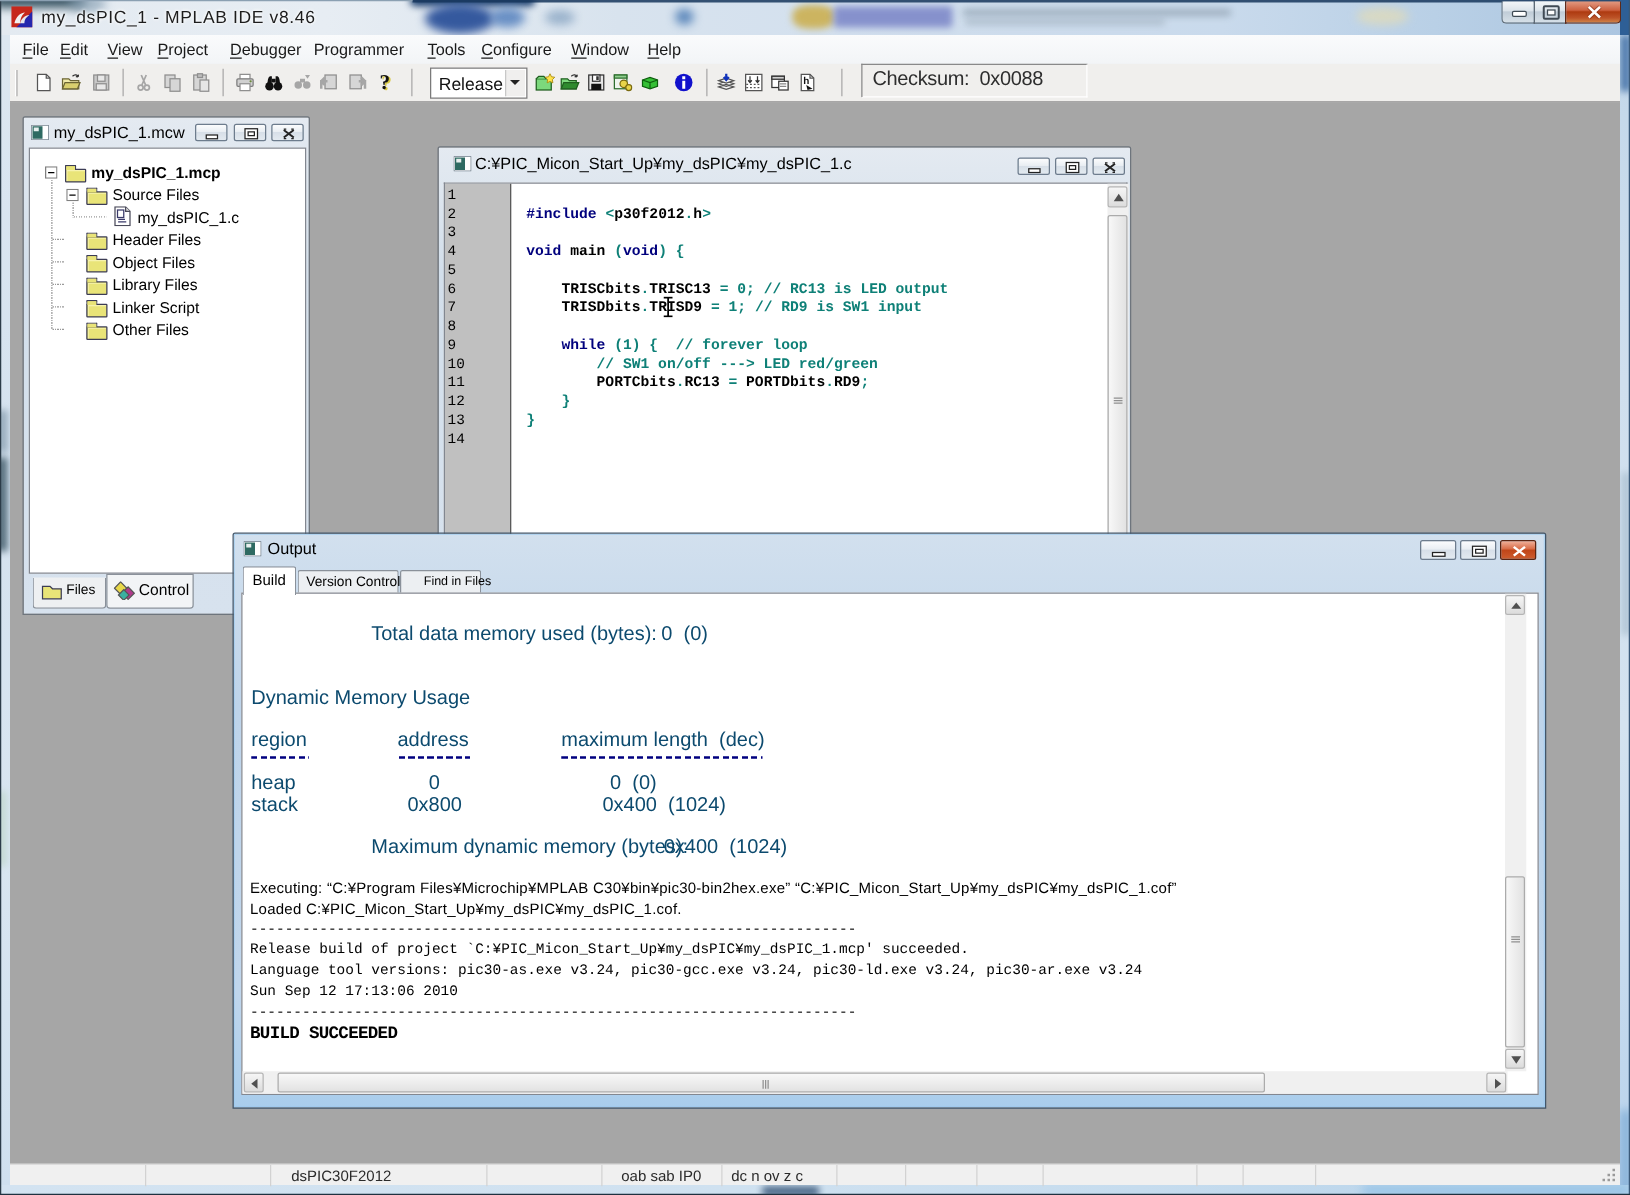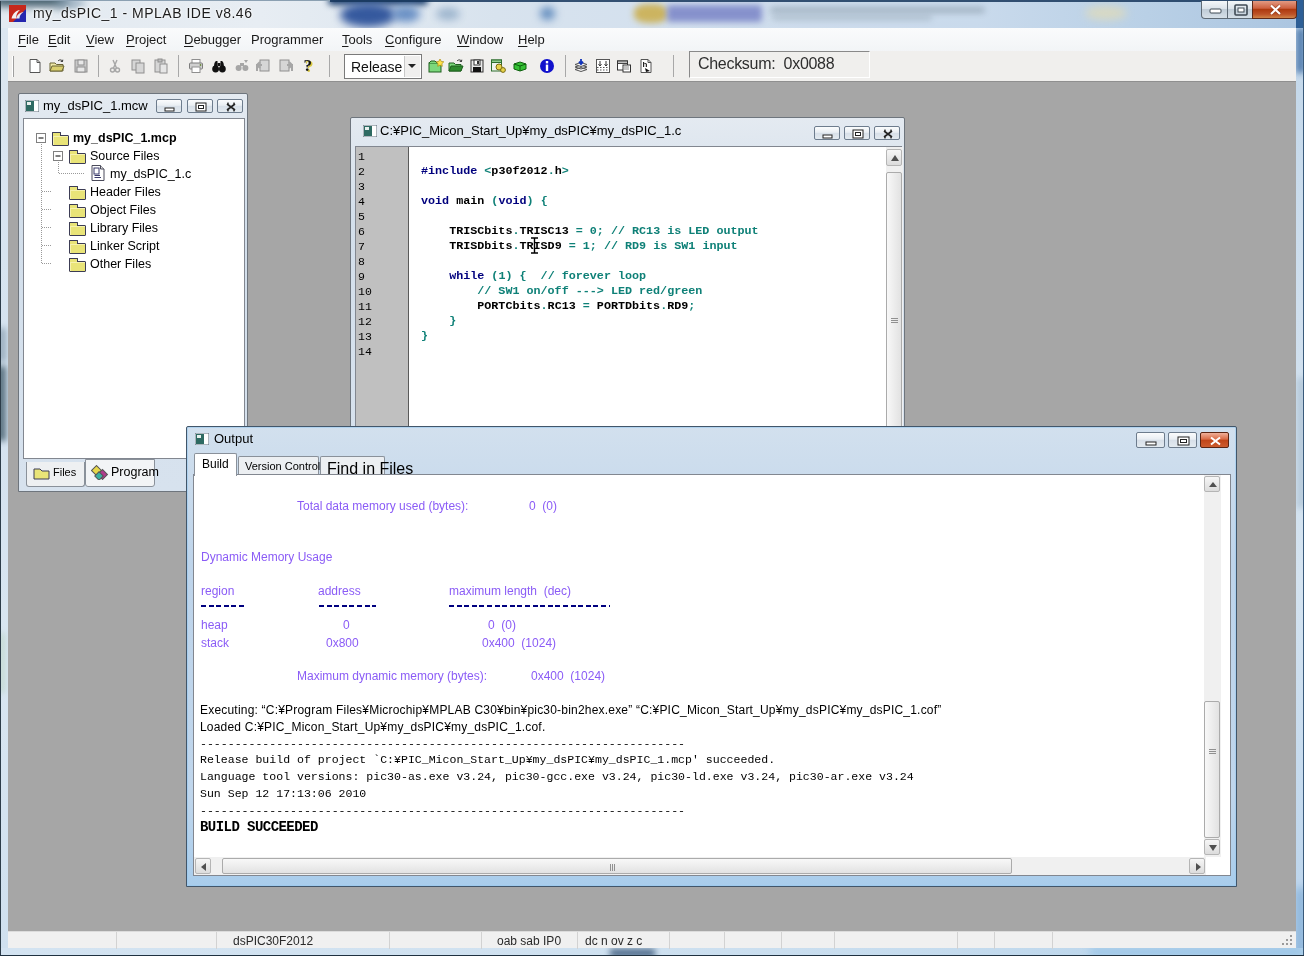--- a/index.html
+++ b/index.html
@@ -76,21 +76,21 @@
 .fold::before { content:""; position:absolute; left:-1px; top:-4px; width:7px; height:3px; background:#e9e478; border:1px solid #3c3c55; border-bottom:none; border-radius:1px 1px 0 0; }
 
 
 #gutter { position:absolute; background:#c0c0c0; font-family:"Liberation Mono",monospace; font-size:11.5px; color:#000; }
 #code { position:absolute; font-family:"Liberation Mono",monospace; font-size:11.72px; font-weight:bold; white-space:pre; color:#000; }
 #code .k { color:#00007d; }
 #code .t { color:#0e8077; font-weight:bold; }
 #code .c { color:#0e8077;font-family:Liberation Mono, monospace; }
 
 
-.navy { position:absolute; font-size:12px; color:#8b5cf6; white-space:pre; }
+.navy { position:absolute; font-size:16px; color:#0c4a6e; white-space:pre; }
 .blk  { position:absolute; font-family:"Liberation Mono",monospace; font-size:11.55px; color:#000; white-space:pre; }
 .blks { position:absolute; font-size:12px; letter-spacing:0.2px; color:#000; white-space:pre; }
 </style>
 </head>
 <body>
 
 <div id="titlebar">
   <div class="blob" style="left:-6px;top:-5px;width:75px;height:11px;background:#33505f;border-radius:6px;filter:blur(4px)"></div>
     <div class="blob" style="left:55px;top:-4px;width:30px;height:14px;background:#8aa2b5;border-radius:50%;opacity:.7"></div>
   <div class="blob" style="left:328px;top:-4px;width:100px;height:9px;background:#1c3f6e;border-radius:4px;filter:blur(3px)"></div>
@@ -353,21 +353,21 @@
       <div class="trow" style="left:66px;top:84px">Object Files</div>
       <div class="trow" style="left:66px;top:102px">Library Files</div>
       <div class="trow" style="left:66px;top:120px">Linker Script</div>
       <div class="trow" style="left:66px;top:138px">Other Files</div>
     </div>
   </div>
 
   <div style="position:absolute;left:7px;top:368px;width:59px;height:25px;background:#eef0f2;border:1px solid #8a919a;border-top:none;border-radius:0 0 3px 3px"></div>
   <div style="position:absolute;left:66px;top:365px;width:70px;height:28px;background:#f2f4f6;border:1px solid #8a919a;border-radius:0 0 3px 3px"></div>
   <div class="tbar" style="left:34px;top:372px;font-size:11px">Files</div>
-  <div class="tbar" style="left:92px;top:371px;font-size:12.5px">Program</div>
+  <div class="tbar" style="left:92px;top:371px;font-size:12.5px">Control</div>
   <svg class="abs" style="left:14px;top:372px" width="17" height="14">
         <path d="M1 3 h6 l2 2 h7 v8 h-15 z" fill="#e9e478" stroke="#3c3c55"></path>
       </svg>
   <svg class="abs" style="left:72px;top:371px" width="18" height="15">
     <rect x="2" y="2" width="7" height="7" transform="rotate(45 5.5 5.5)" fill="#e8d84a" stroke="#555"></rect>
     <rect x="8" y="6" width="7" height="7" transform="rotate(45 11.5 9.5)" fill="#b03a8c" stroke="#555"></rect>
     <rect x="5" y="8" width="6" height="6" transform="rotate(45 8 11)" fill="#3ab0a0" stroke="#555"></rect>
   </svg>
 </div>
 
@@ -438,21 +438,21 @@
     <svg width="29" height="16">
           <path d="M10 4.5 L19 11.5 M19 4.5 L10 11.5" stroke="#fff" stroke-width="2"></path>
         </svg>
       </div>
 
   <div style="position:absolute;left:51px;top:29px;width:81px;height:19px;background:#eceff2;border:1px solid #8a919a;border-bottom:none;border-radius:2px 2px 0 0"></div>
   <div style="position:absolute;left:133px;top:29px;width:65px;height:19px;background:#eceff2;border:1px solid #8a919a;border-bottom:none;border-radius:2px 2px 0 0"></div>
   <div style="position:absolute;left:7px;top:26px;width:43px;height:23px;background:#fff;border:1px solid #8a919a;border-bottom:none;border-radius:2px 2px 0 0;z-index:2"></div>
   <div class="tbar" style="left:15px;top:30px;font-size:12px;z-index:3">Build</div>
   <div class="tbar" style="left:58px;top:33px;font-size:11px">Version Control</div>
-  <div class="tbar" style="left:140px;top:33px;font-size:16px">Find in Files</div>
+  <div class="tbar" style="left:152px;top:33px;font-size:10px">Find in Files</div>
 
   <div class="sunken" style="left:6px;top:47px;width:1038px;height:402px">
     <div class="navy" style="left:103px;top:24px">Total data memory used (bytes):</div>
     <div class="navy" style="left:335px;top:24px">0&nbsp; (0)</div>
     <div class="navy" style="left:7px;top:75px">Dynamic Memory Usage</div>
     <div class="navy" style="left:7px;top:109px">region</div>
     <div class="navy" style="left:124px;top:109px">address</div>
     <div class="navy" style="left:255px;top:109px">maximum length&nbsp; (dec)</div>
     <div style="position:absolute;left:7px;top:130px;width:46px;height:2px;background:repeating-linear-gradient(90deg,#00007f 0 5px,transparent 5px 7.6px)"></div>
     <div style="position:absolute;left:125px;top:130px;width:57px;height:2px;background:repeating-linear-gradient(90deg,#00007f 0 5px,transparent 5px 7.6px)"></div>

